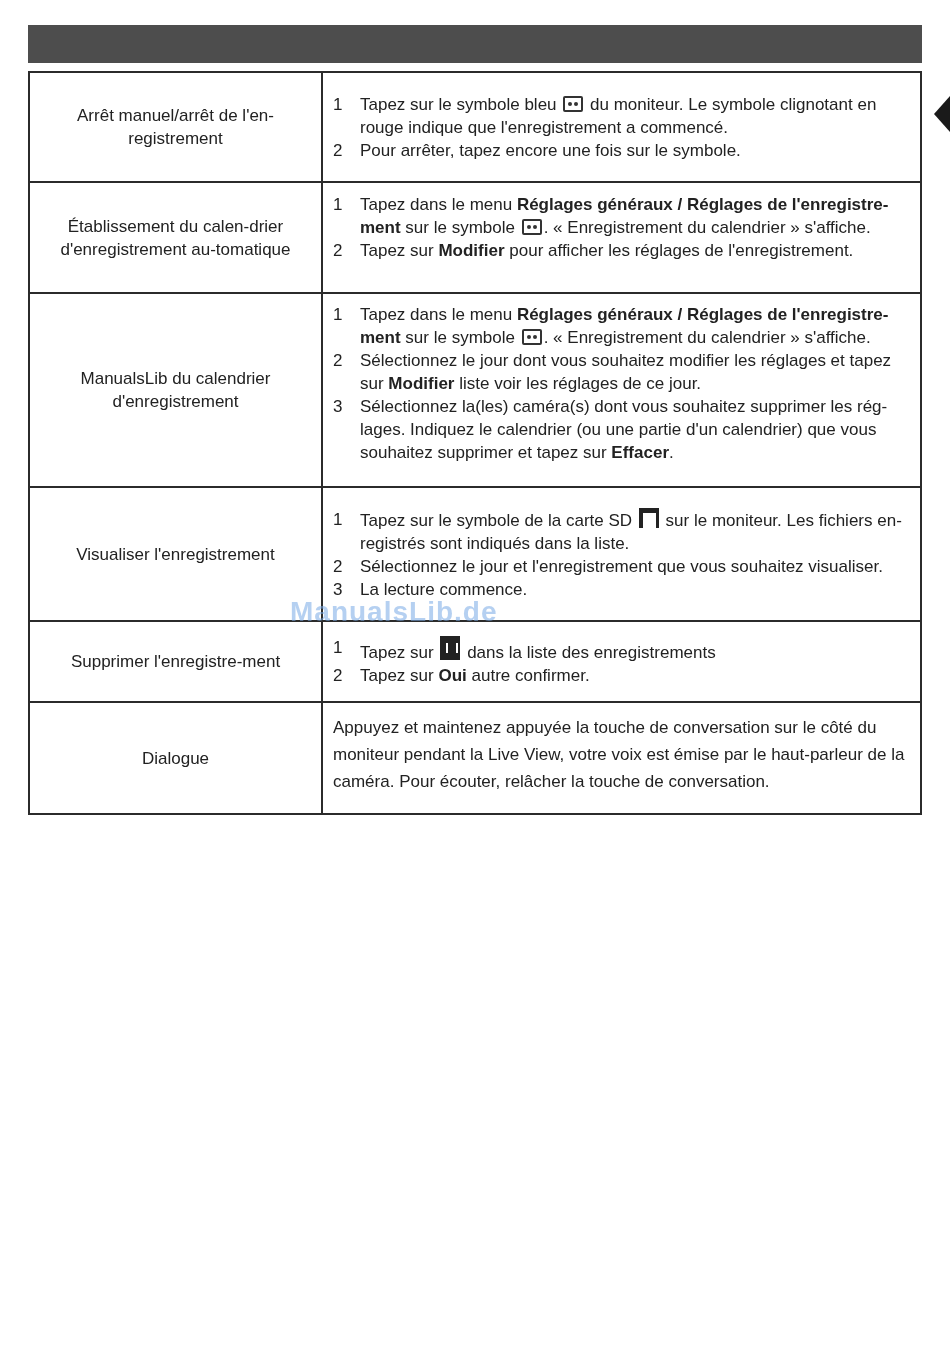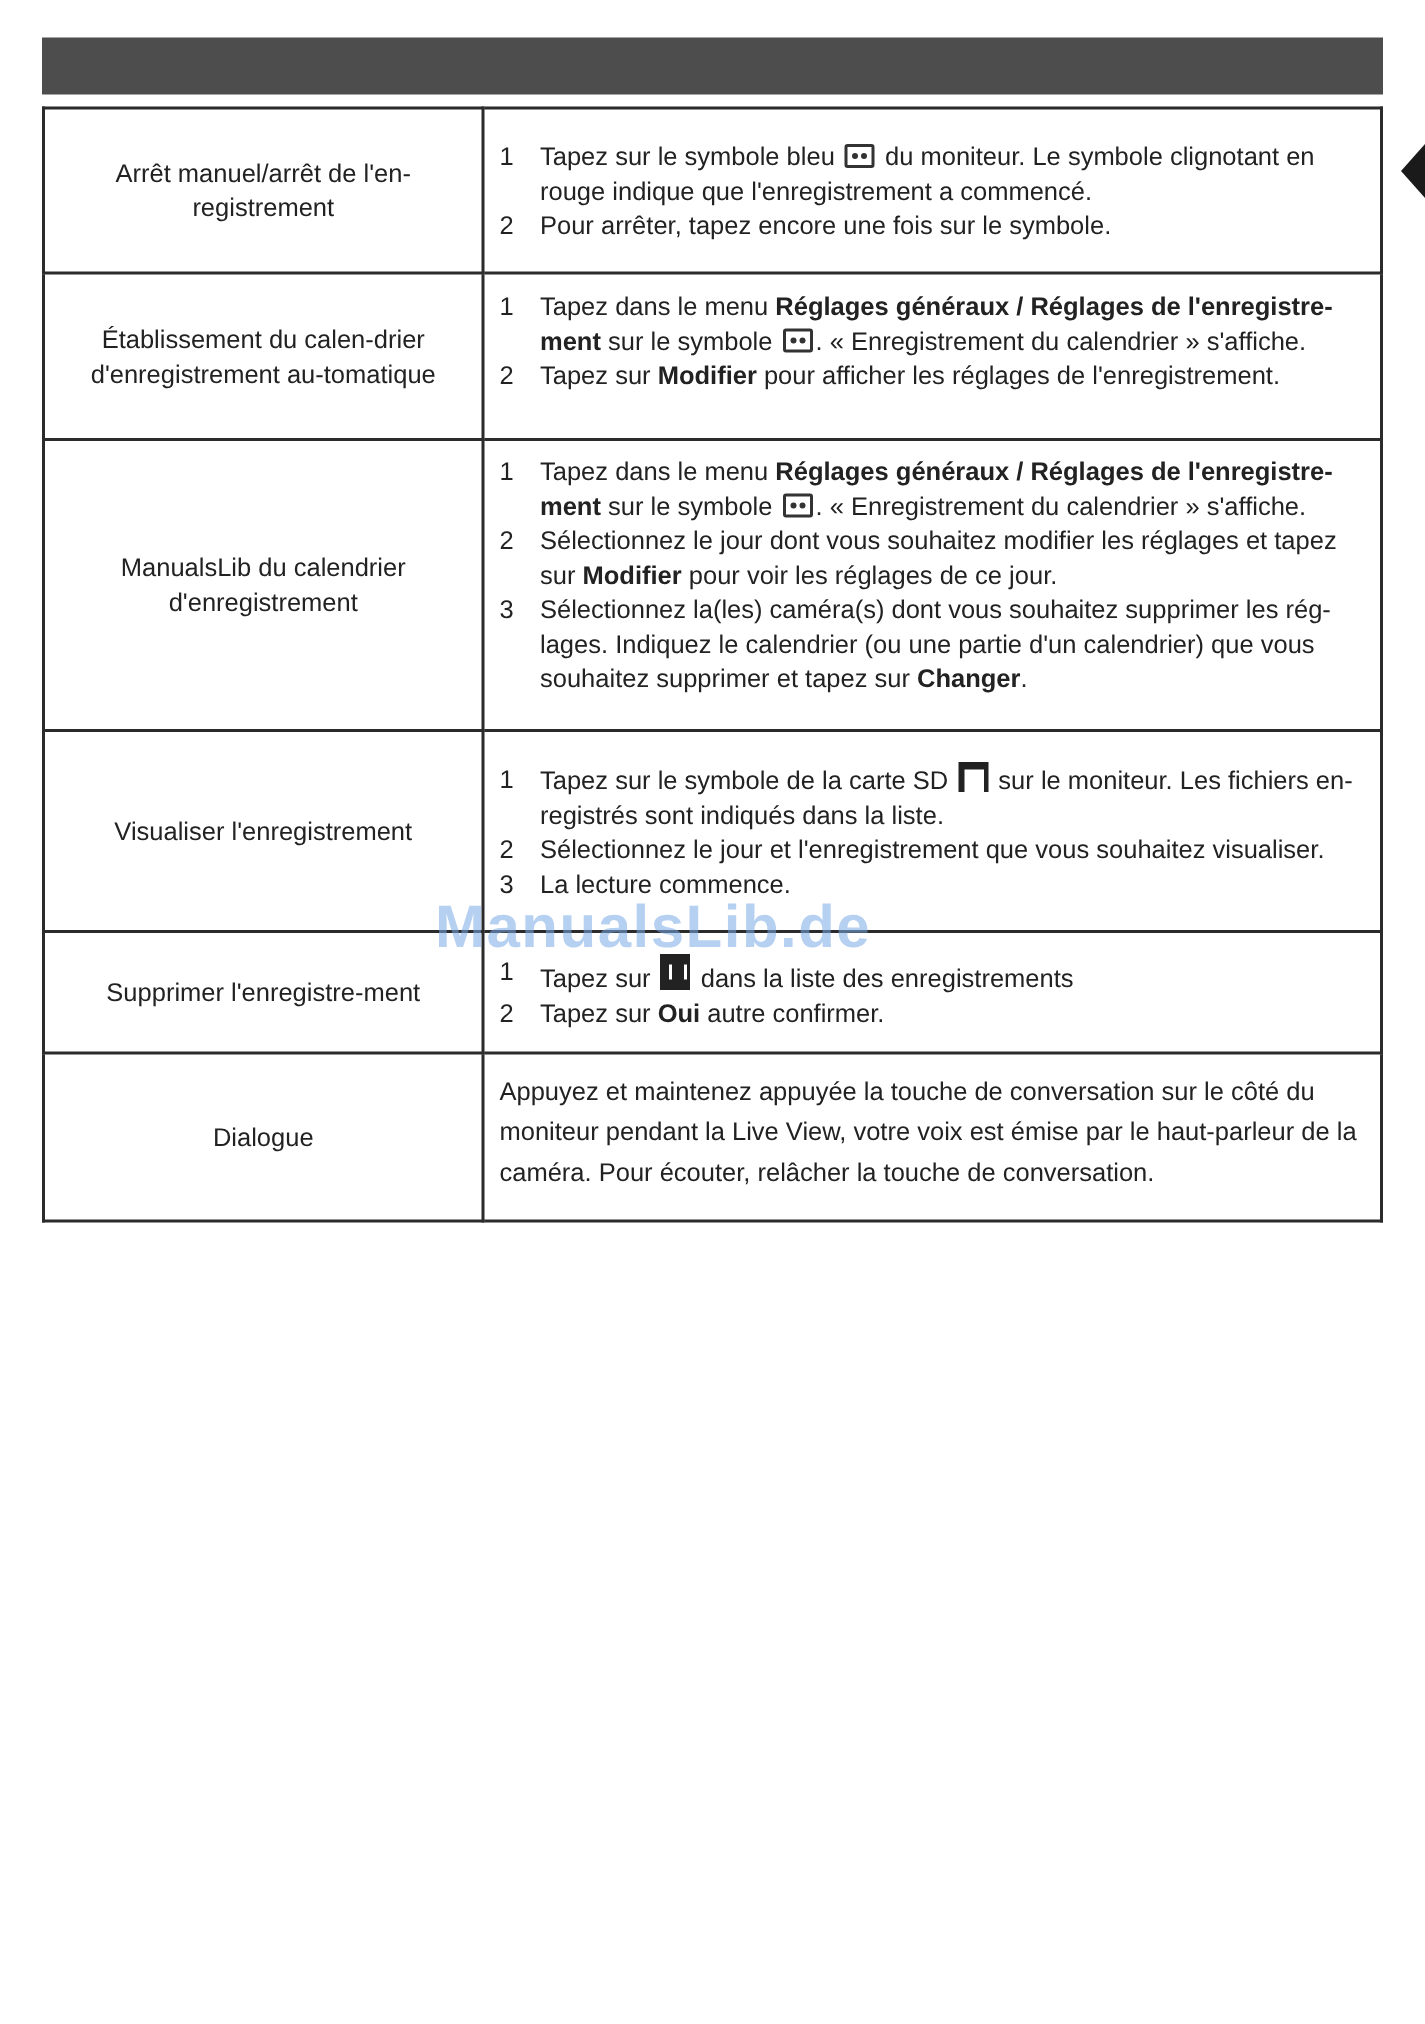--- a/index.html
+++ b/index.html
@@ -19,21 +19,21 @@
   b { font-weight: bold; }
   .icon { display: inline-block; vertical-align: -2px; margin: 0 2px; }
   .rec-icon { width: 20px; height: 16px; border: 2px solid #333; border-radius: 2px; box-sizing: border-box; position: relative; background:#fff;}
   .rec-icon::before { content: ""; position: absolute; left: 3px; top: 4px; width: 4px; height: 4px; background: #333; border-radius: 50%; box-shadow: 6px 0 0 #333; }
   .sd-icon { width: 20px; height: 20px; background: #222; position: relative; }
   .sd-icon::after { content: ""; position: absolute; left: 4px; top: 5px; width: 13px; height: 15px; background: #fff; }
   .trash-icon { width: 20px; height: 24px; background: #222; position: relative; }
   .trash-icon::after { content: ""; position: absolute; left: 6px; top: 7px; width: 8px; height: 10px; border-left: 2px solid #fff; border-right: 2px solid #fff; }
   .grid-icon { width: 22px; height: 22px; border: 2px solid #333; box-sizing: border-box;
                background-image: radial-gradient(#333 1.3px, transparent 1.5px); background-size: 4px 4px; background-position: 2px 2px; }
-  .watermark { position: absolute; left: 290px; top: 596px; font-size: 40px; font-weight: bold; color: rgba(120,170,230,0.55);
+  .watermark { position: absolute; left: 290px; top: 596px; font-size: 28px; font-weight: bold; color: rgba(120,170,230,0.55);
                letter-spacing: 1px; pointer-events: none; }
   .row1 td { height: 100px; }
   .row2 td { height: 101px; }
   .row3 td { height: 184px; }
   .row4 td { height: 124px; }
   .row5 td { height: 71px; }
   .row6 td { height: 102px; margin-top: 16px; }
   .row7 td { height: 86px; }
   .dialogue-text { line-height: 27px; margin-top: -8px; }
 </style>
@@ -62,22 +62,22 @@
         <li><span class="num">2</span><span>Tapez sur </span><b>Modifier</b><span> pour afficher les réglages de l'enregistrement.</span></li>
       </ol>
       <div style="height:20px"></div>
     </td>
   </tr>
   <tr class="row3">
     <td class="label">ManualsLib du calendrier d'enregistrement</td>
     <td class="content">
       <ol class="steps-list">
         <li><span class="num">1</span><span>Tapez dans le menu </span><b>Réglages généraux / Réglages de l'enregistre-ment</b><span> sur le symbole </span><span class="icon rec-icon"></span><span>. « Enregistrement du calendrier » s'affiche.</span></li>
-        <li><span class="num">2</span><span>Sélectionnez le jour dont vous souhaitez modifier les réglages et tapez sur </span><b>Modifier</b><span>  pour voir les réglages de ce jour.</span></li>
-        <li><span class="num">3</span><span>Sélectionnez la(les) caméra(s) dont vous souhaitez supprimer les rég-lages. Indiquez le calendrier (ou une partie d'un calendrier) que vous souhaitez supprimer et tapez sur </span><b>Changer</b><span>.</span></li>
+        <li><span class="num">2</span><span>Sélectionnez le jour dont vous souhaitez modifier les réglages et tapez sur </span><b>Modifier</b><span>  liste voir les réglages de ce jour.</span></li>
+        <li><span class="num">3</span><span>Sélectionnez la(les) caméra(s) dont vous souhaitez supprimer les rég-lages. Indiquez le calendrier (ou une partie d'un calendrier) que vous souhaitez supprimer et tapez sur </span><b>Effacer</b><span>.</span></li>
       </ol>
       <div style="height:14px"></div>
     </td>
   </tr>
   <tr class="row4">
     <td class="label">Visualiser l'enregistrement</td>
     <td class="content">
       <ol class="steps-list">
         <li><span class="num">1</span><span>Tapez sur le symbole de la carte SD </span><span class="icon sd-icon"></span><span> sur le moniteur. Les fichiers en-registrés sont indiqués dans la liste.</span></li>
         <li><span class="num">2</span><span>Sélectionnez le jour et l'enregistrement que vous souhaitez visualiser.</span></li>

